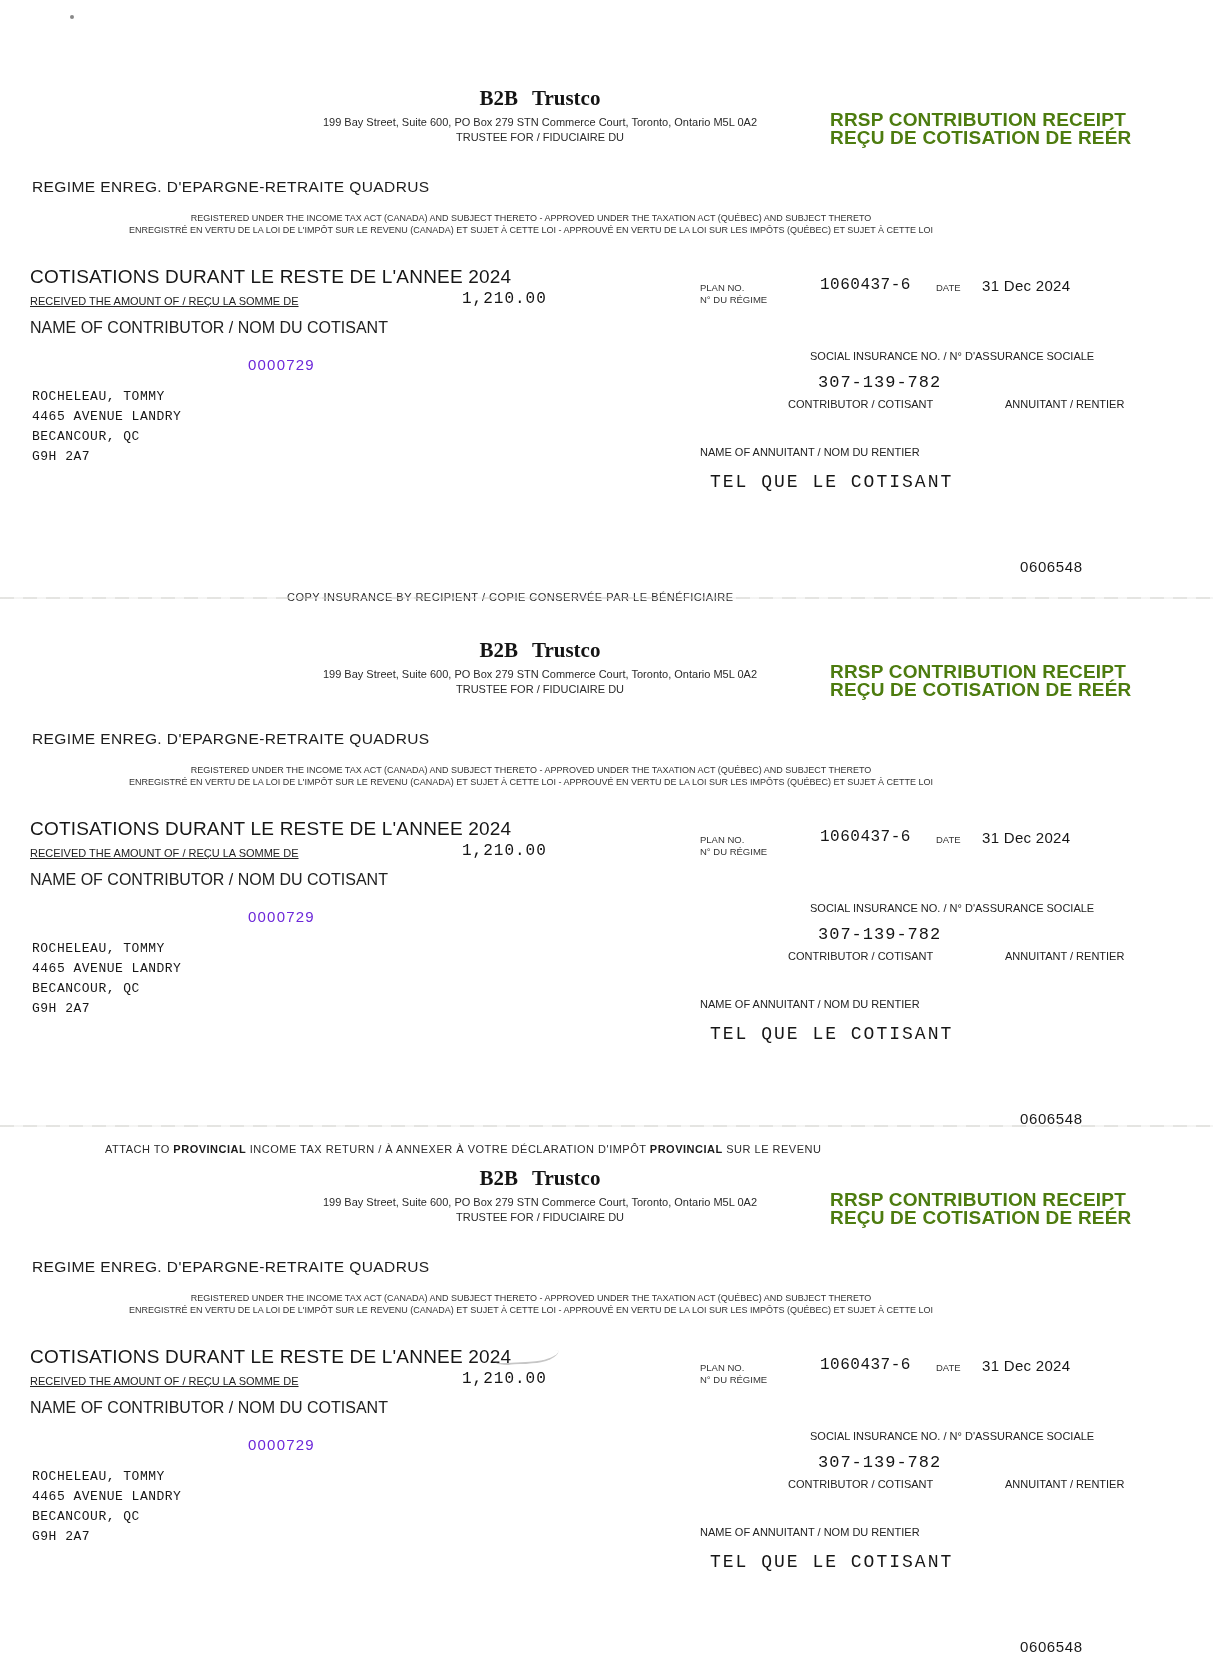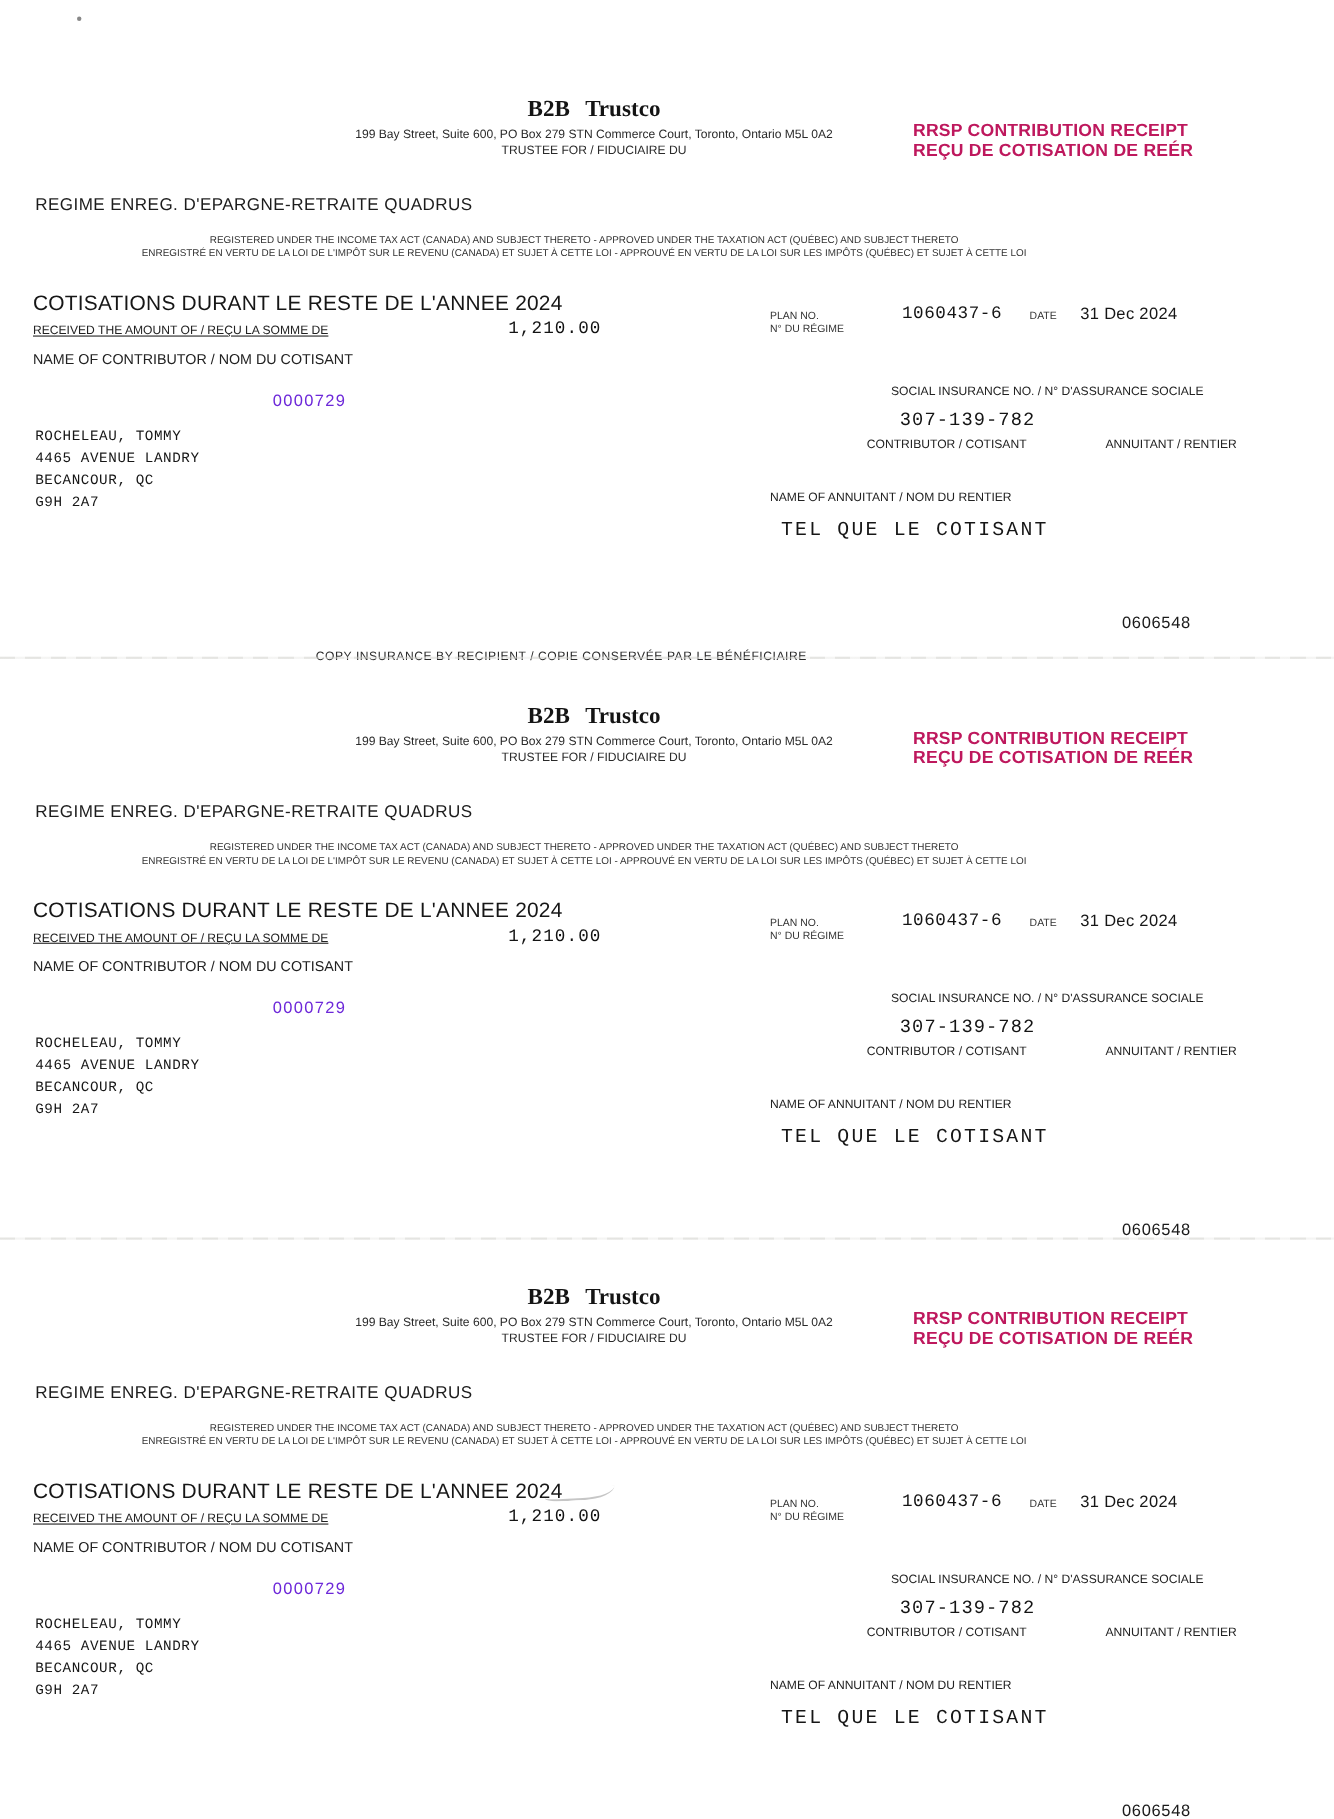--- a/index.html
+++ b/index.html
@@ -12,40 +12,40 @@
   }
   .receipt { position:absolute; left:0; width:1213px; height:552px;margin-top:32px; }
   .abs { position:absolute; white-space:nowrap; }
 
   .t-name   { top:54px; left:0; width:1080px; text-align:center;
               font-family:"Liberation Serif", serif; font-weight:700;
               font-size:21px; word-spacing:9px; color:#141414; }
   .t-addr   { top:84px; left:0; width:1080px; text-align:center; font-size:11px; color:#2a2a2a; }
   .t-for    { top:99px; left:0; width:1080px; text-align:center; font-size:11px; color:#2a2a2a; }
 
-  .r-title  { top:79px; left:830px; font-size:16px; font-weight:700;
-              line-height:17.5px; color:#be185d; letter-spacing:.2px; }
+  .r-title  { top:79px; left:830px; font-size:19px; font-weight:700;
+              line-height:17.5px; color:#4d7c0f; letter-spacing:.2px; }
 
   .plan-name{ top:146px; left:32px; font-size:15.5px; letter-spacing:.4px; color:#1c1c1c; }
 
   .reg-lines{ top:181px; left:56px; width:950px; text-align:center;
               font-size:9px; line-height:11.5px; color:#333; white-space:nowrap; }
 
   .contrib-period { top:234px; left:30px; font-size:19px; color:#161616; letter-spacing:.2px; }
   .recv-label { top:263px; left:30px; font-size:11px;text-decoration:underline; }
   .amount   { top:258px; left:462px; font-family:"Liberation Mono", monospace;
               font-size:16px; letter-spacing:1px; color:#141414; }
 
   .plan-label { top:250px; left:700px; font-size:9.5px; line-height:12px; color:#333; }
   .plan-no  { top:244px; left:820px; font-family:"Liberation Mono", monospace;
               font-size:16px; letter-spacing:.5px; color:#141414; }
   .date-label { top:250px; left:936px; font-size:9.5px; color:#333; }
   .date-val { top:245px; left:982px; font-size:15px; letter-spacing:.3px; color:#161616; }
 
-  .contrib-label { top:287px; left:30px; font-size:13px; }
+  .contrib-label { top:287px; left:30px; font-size:16px; }
   .contrib-id { top:324px; left:248px; font-size:15px; letter-spacing:1.2px; color:#6d28d9; }
 
   .sin-label { top:318px; left:810px; font-size:11px; }
   .sin      { top:341px; left:818px; font-family:"Liberation Mono", monospace;
               font-size:17px; letter-spacing:1px; color:#141414; }
   .role-contrib { top:366px; left:788px; font-size:11px; }
   .role-annuit  { top:366px; left:1005px; font-size:11px; }
 
   .addr-block { top:355px; left:32px; font-family:"Liberation Mono", monospace;
               font-size:13px; line-height:20px; letter-spacing:.5px; color:#161616; }
@@ -150,20 +150,21 @@
     <div class="abs role-annuit">ANNUITANT / RENTIER</div>
     <div class="abs addr-block">
       <div>ROCHELEAU, TOMMY</div>
       <div>4465 AVENUE LANDRY</div>
       <div>BECANCOUR, QC</div>
       <div>G9H 2A7</div>
     </div>
     <div class="abs annuit-label">NAME OF ANNUITANT / NOM DU RENTIER</div>
     <div class="abs annuit-name">TEL QUE LE COTISANT</div>
     <div class="abs receipt-no">0606548</div>
+    <div class="abs footer-line f-attach"><span>ATTACH TO </span><b>PROVINCIAL</b><span> INCOME TAX RETURN / À ANNEXER À VOTRE DÉCLARATION D'IMPÔT </span><b>PROVINCIAL</b><span> SUR LE REVENU</span></div>
   </section>
 
   <div class="divider" style="top:1125px"></div>
 
   <section class="receipt" style="top:1080px">
     <div class="abs t-name">B2B Trustco</div>
     <div class="abs t-addr">199 Bay Street, Suite 600, PO Box 279 STN Commerce Court, Toronto, Ontario M5L 0A2</div>
     <div class="abs t-for">TRUSTEE FOR / FIDUCIAIRE DU</div>
     <div class="abs r-title">
       <div>RRSP CONTRIBUTION RECEIPT</div>

